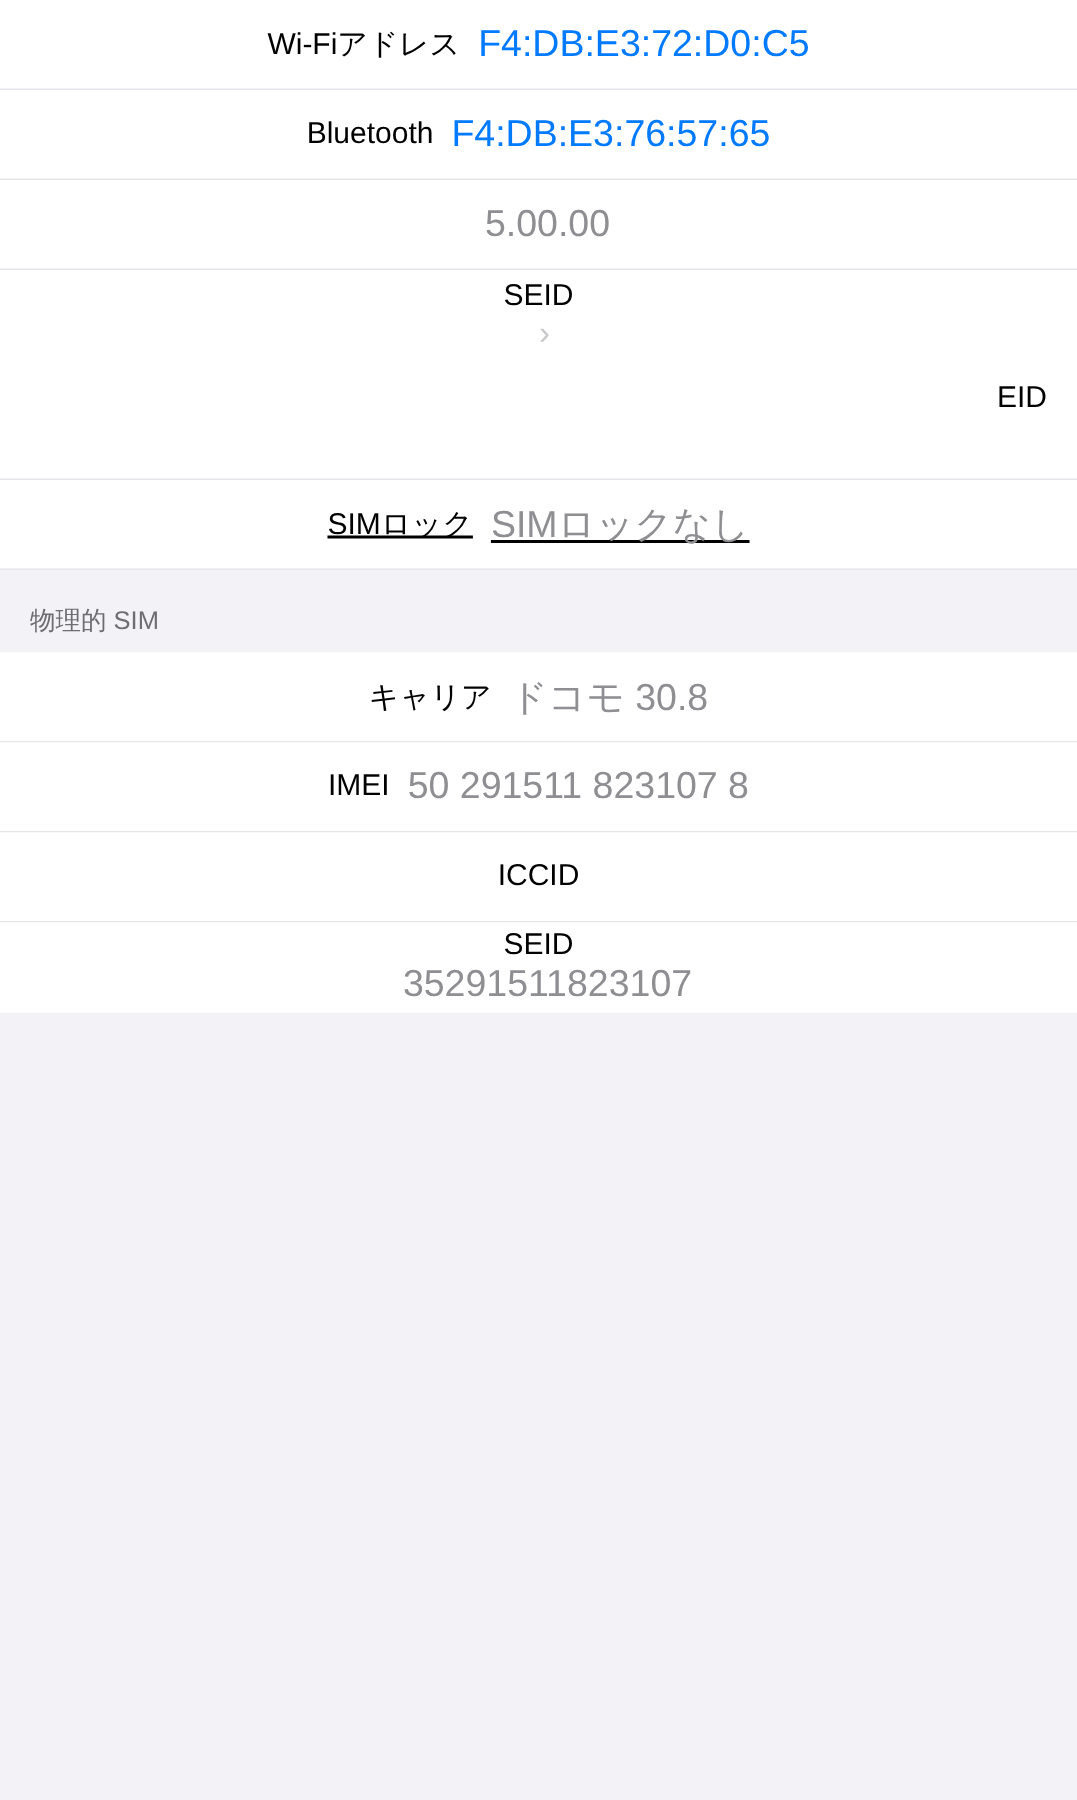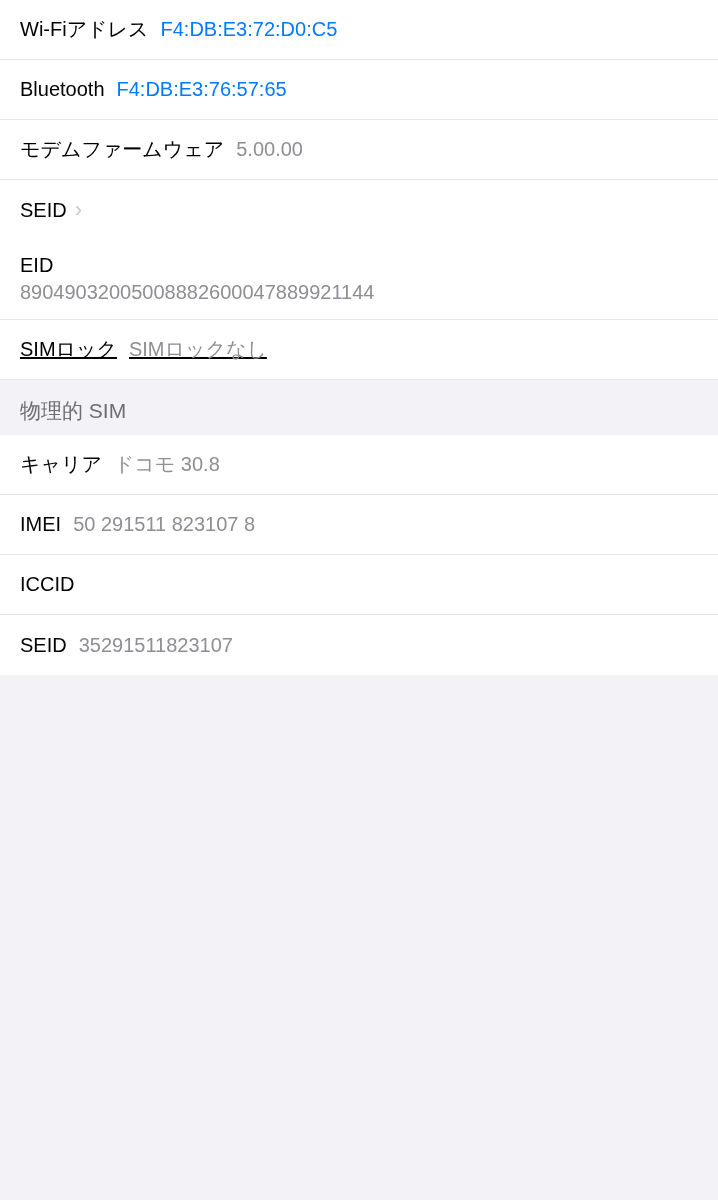--- a/index.html
+++ b/index.html
@@ -17,53 +17,54 @@
     }
 
     .settings-list {
       background: #fff;
       margin: 0;
     }
 
     .settings-row {
       display: flex;
       align-items: center;
-      justify-content: flex-start;
+      justify-content: center;
       padding: 0 20px;
       min-height: 60px;
       border-bottom: 1px solid #e5e5ea;
       background: #fff;
     }
 
     .settings-row:last-child {
       border-bottom: none;
+      flex-direction: column;
     }
 
     .row-label {
       font-size: 20px;
       font-weight: 400;
       color: #000;
       flex-shrink: 0;
     }
 
     .row-value {
-      font-size: 20px;
+      font-size: 25px;
       color: #8e8e93;
       text-align: right;
       margin-left: 12px;
     }
 
     .row-value.blue {
       color: #007aff;
     }
 
     .eid-row {
       display: flex;
       flex-direction: column;
-      align-items: flex-start;
+      align-items: flex-end;
       padding: 14px 20px;
       min-height: 80px;
       border-bottom: 1px solid #e5e5ea;
       background: #fff;
     }
 
     .eid-label {
       font-size: 20px;
       font-weight: 400;
       color: #000;
@@ -83,21 +84,21 @@
 
     .section-header {
       background: #f2f2f7;
       padding: 16px 20px 10px 20px;
       min-height: 55px;
       display: flex;
       align-items: flex-end;
     }
 
     .section-header-text {
-      font-size: 21px;
+      font-size: 17px;
       color: #6d6d72;
       font-weight: 400;
     }
 
     .section-group {
       background: #fff;
     }
   </style>
 </head>
 <body>
@@ -110,34 +111,32 @@
       <span class="row-label">Wi-Fiアドレス</span>
       <span class="row-value blue">F4:DB:E3:72:D0:C5</span>
     </div>
 
     <div class="settings-row">
       <span class="row-label">Bluetooth</span>
       <span class="row-value blue">F4:DB:E3:76:57:65</span>
     </div>
 
     <div class="settings-row">
-      <span class="row-label">モデムファームウェア</span>
       <span class="row-value">5.00.00</span>
     </div>
 
     <div class="settings-row">
       <span class="row-label">SEID</span>
       <span class="chevron">›</span>
     </div>
 
   </div>
 
   <div class="eid-row">
     <span class="eid-label">EID</span>
-    <span class="eid-value">89049032005008882600047889921144</span>
   </div>
 
   <div class="settings-row" style="border-top: none; text-decoration: underline;">
     <span class="row-label">SIMロック</span>
     <span class="row-value">SIMロックなし</span>
   </div>
 
   <div class="section-header">
     <span class="section-header-text">物理的 SIM</span>
   </div>

